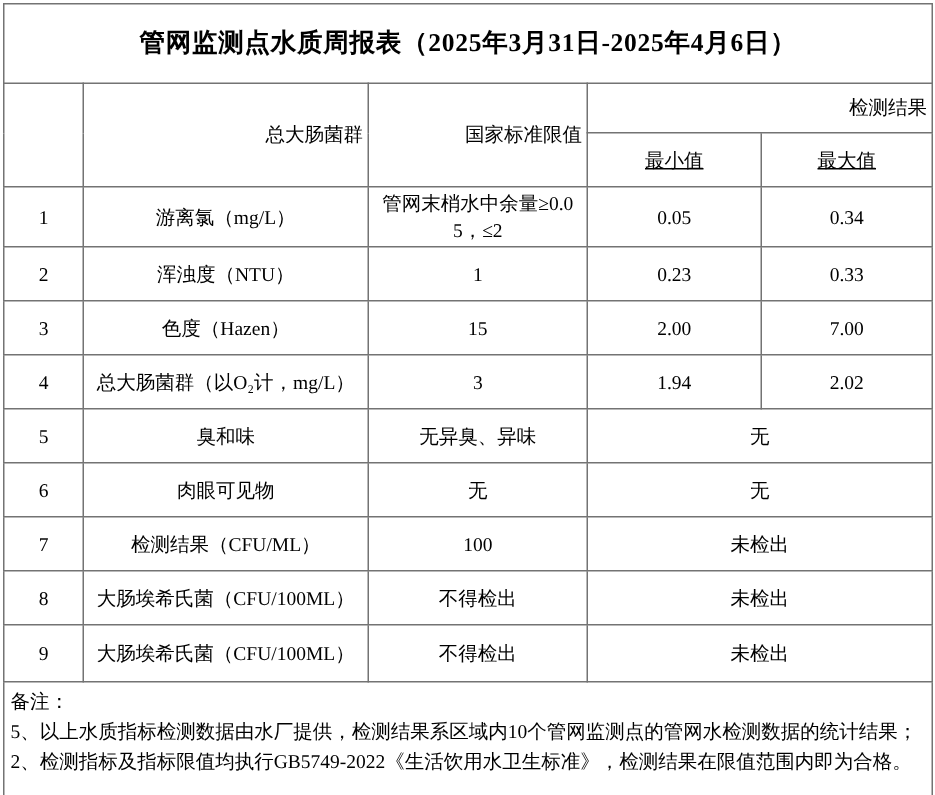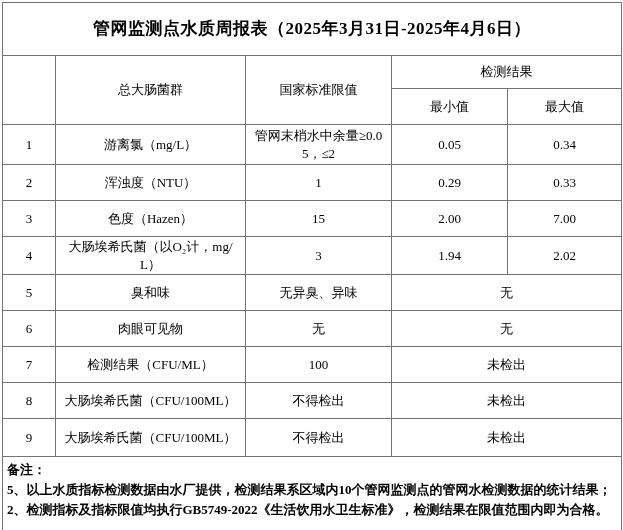--- a/index.html
+++ b/index.html
@@ -36,34 +36,34 @@
   .col-std  { width: 146px; }
   .col-min  { width: 116px; }
   .col-max  { width: 114px; }
 
   tr.title-row td {
     height: 50px;
     font-size: 17px;
     font-weight: bold;
     letter-spacing: 0.5px;
   }
-  tr.header-row-a td { height: 30px; }
-  tr.header-row-b td { height: 33px; }
+  tr.header-row-a td { height: 30px; text-align: right; }
+  tr.header-row-b td { height: 33px; text-decoration: underline; }
   tr.row-tall td  { height: 37px; }
   tr.row-std td   { height: 33px; }
   tr.row-last td  { height: 35px; }
   tr.notes-row td {
     height: 88px;
     text-align: left;
     vertical-align: top;
     padding: 3px 4px;
     font-size: 13px;
     line-height: 1.55;
   }
-  .notes-line { margin: 0; font-weight: bold; }
+  .notes-line { margin: 0; }
 </style>
 </head>
 <body>
 
 <div class="page">
   <table class="report">
     <colgroup>
       <col class="col-no">
         <col class="col-item">
         <col class="col-std">
@@ -92,35 +92,35 @@
       <td>游离氯（mg/L）</td>
       <td>管网末梢水中余量≥0.05，≤2</td>
       <td>0.05</td>
       <td>0.34</td>
     </tr>
 
     <tr class="row-std">
       <td>2</td>
       <td>浑浊度（NTU）</td>
       <td>1</td>
-      <td>0.29</td>
+      <td>0.23</td>
       <td>0.33</td>
     </tr>
 
     <tr class="row-std">
       <td>3</td>
       <td>色度（Hazen）</td>
       <td>15</td>
       <td>2.00</td>
       <td>7.00</td>
     </tr>
 
     <tr class="row-std">
       <td>4</td>
-      <td>大肠埃希氏菌（以O₂计，mg/L）</td>
+      <td>总大肠菌群（以O₂计，mg/L）</td>
       <td>3</td>
       <td>1.94</td>
       <td>2.02</td>
     </tr>
 
     <tr class="row-std">
       <td>5</td>
       <td>臭和味</td>
       <td>无异臭、异味</td>
       <td colspan="2">无</td>

